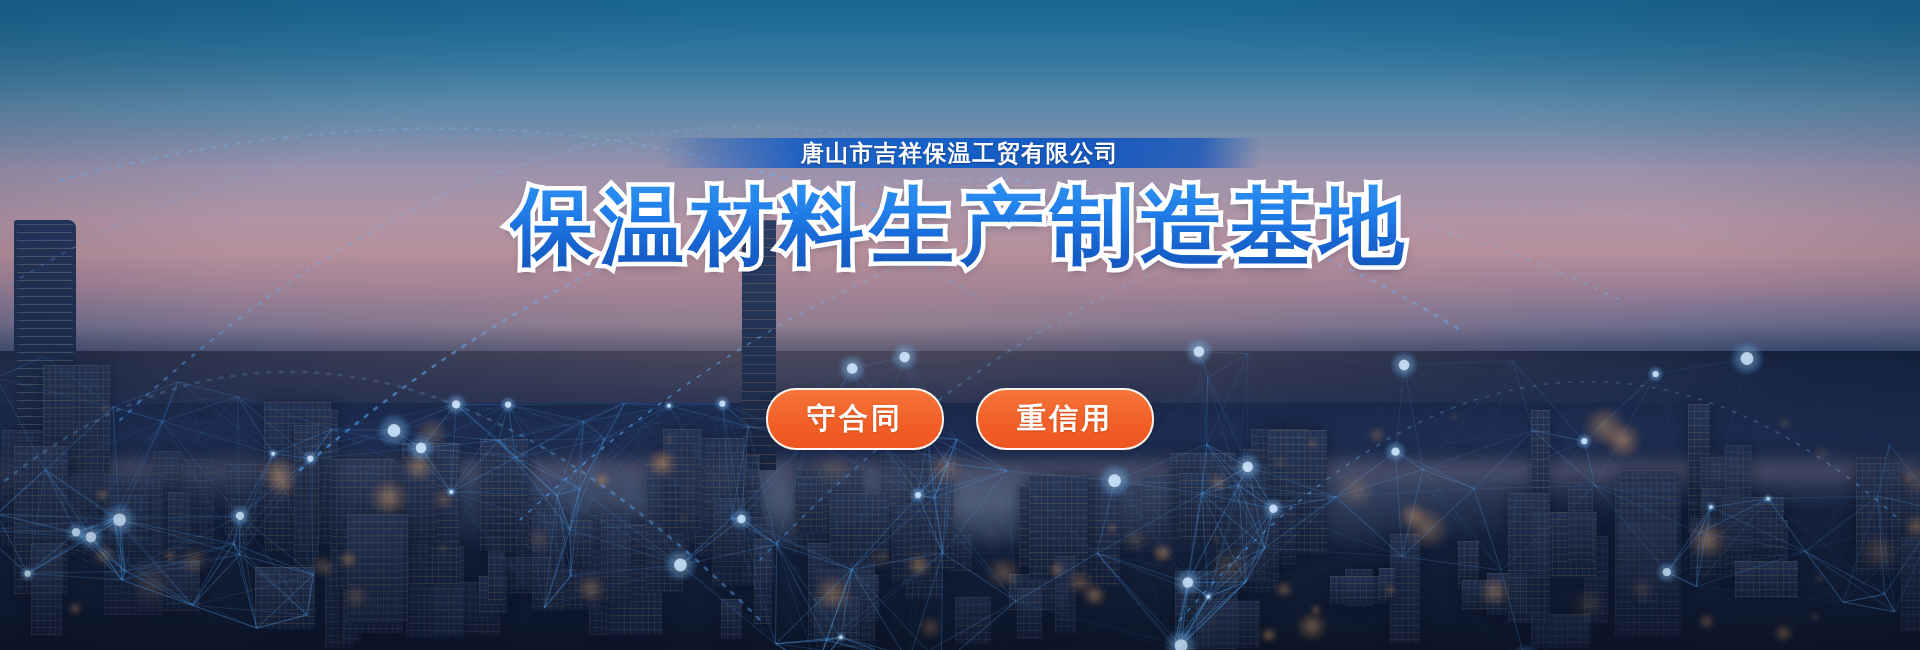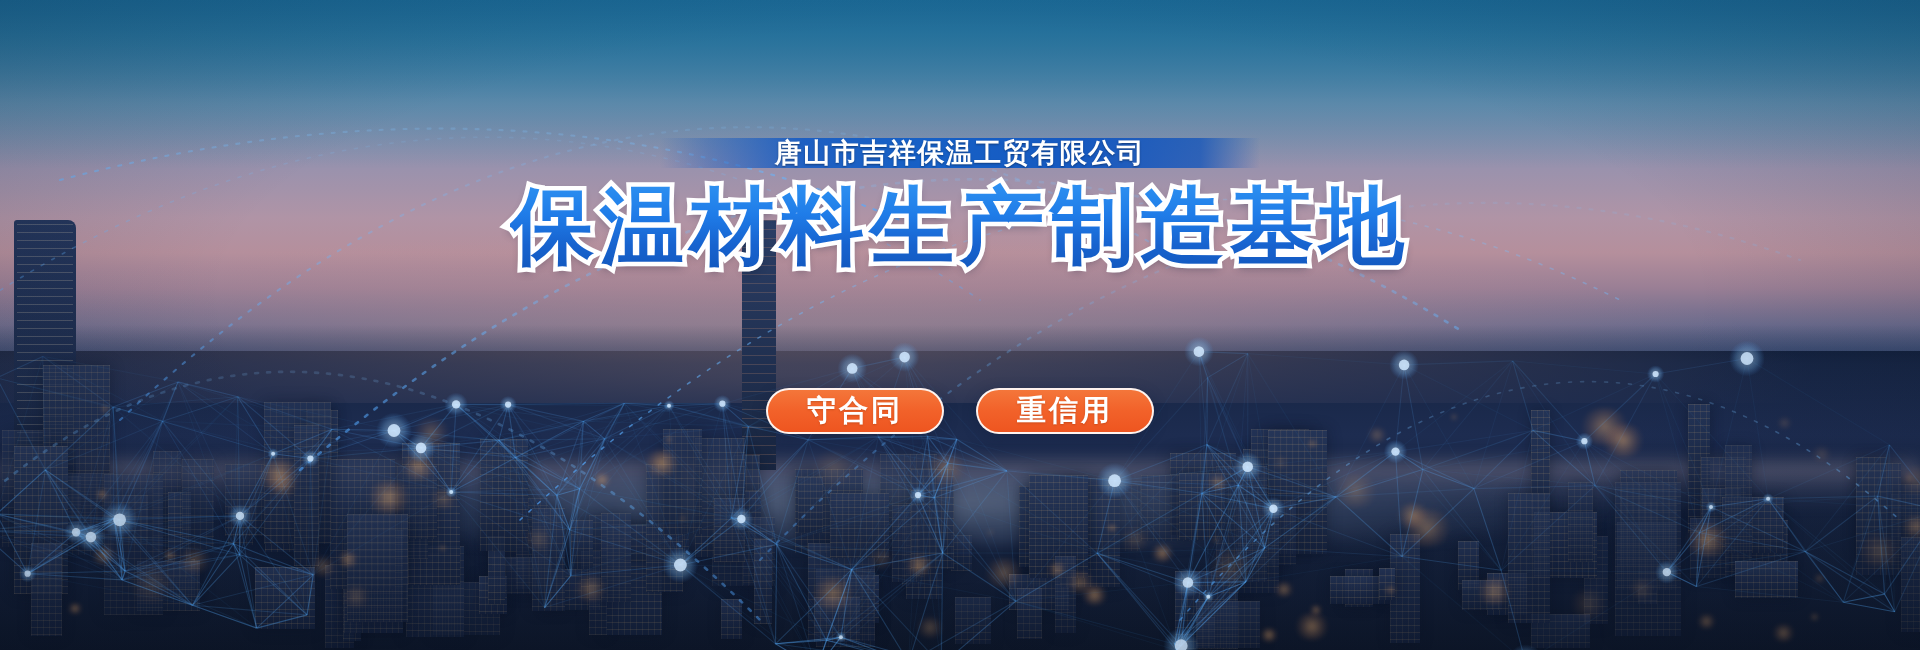--- a/index.html
+++ b/index.html
@@ -120,21 +120,21 @@
     background:linear-gradient(90deg,
       rgba(21,88,190,0) 0%,
       rgba(21,88,190,.35) 8%,
       rgba(22,92,196,.92) 24%,
       #1660c6 45%,
       #1659c0 70%,
       rgba(22,86,186,.80) 90%,
       rgba(22,86,186,0) 100%);
   }
   .ribbon-text {
-    color:#ffffff; font-size:27px; font-weight:bold; letter-spacing:1.5px;
+    color:#ffffff; font-size:23px; font-weight:bold; letter-spacing:1.5px;
     white-space:nowrap; text-shadow:0 1px 2px rgba(0,0,0,.35);
   }
 
   
   .headline {
     position:absolute; left:50%; top:182px; transform:translateX(-50%);
     white-space:nowrap; letter-spacing:6px;
     font-size:84px; font-weight:bold; line-height:1.05;
   }
   .headline .fill {
@@ -150,21 +150,21 @@
     text-shadow:0 4px 10px rgba(8,22,52,.45);
     letter-spacing:6px;
   }
 
   
   .pills {
     position:absolute; left:50%; top:388px; transform:translateX(-50%);
     display:flex; gap:32px;
   }
   .pill {
-    width:178px; height:46px; border-radius:30px;
+    width:178px; height:62px; border-radius:30px;
     background:linear-gradient(180deg,#f4763a 0%, #f2622a 48%, #ee5520 100%);
     border:2px solid rgba(255,255,255,.92);
     display:flex; align-items:center; justify-content:center;
     box-shadow:0 4px 14px rgba(16,28,56,.35);
   }
   .pill-label {
     color:#ffffff; font-size:29px; font-weight:bold; letter-spacing:3px;
     text-shadow:0 1px 2px rgba(140,50,10,.35);
   }
 

